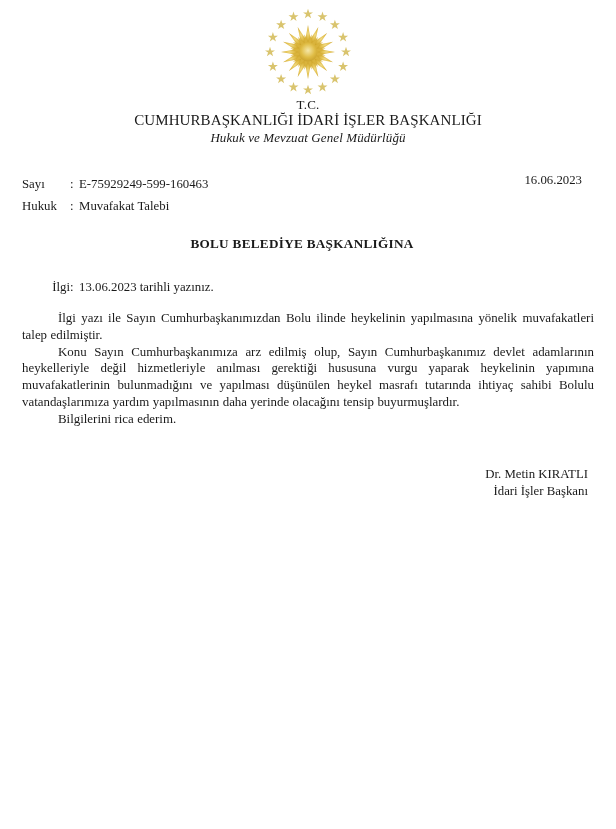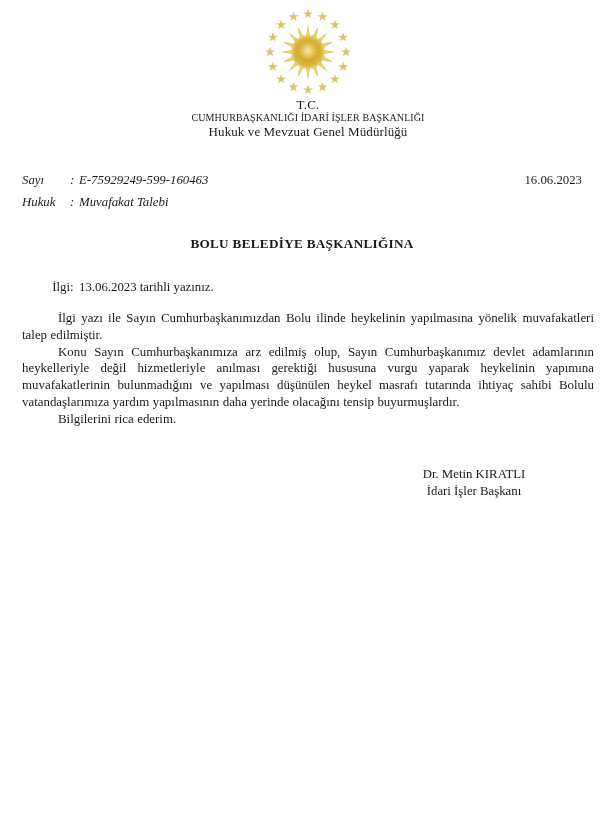--- a/index.html
+++ b/index.html
@@ -39,42 +39,42 @@
     top: 97px;
     width: 616px;
     text-align: center;
     line-height: 1.18;
   }
   .lh-tc {
     font-size: 13px;
     letter-spacing: 0.2px;
   }
   .lh-org {
-    font-size: 10px;
+    font-size: 15px;
     letter-spacing: 0.1px;
     white-space: nowrap;
   }
   .lh-dept {
     font-size: 13px;
     letter-spacing: 0.1px;
+    font-style: italic;
   }
 
   
   .refblock {
     position: absolute;
     left: 22px;
     top: 173px;
     width: 572px;
     font-size: 12.8px;
   }
   .ref-row {
     display: flex;
-    align-items: flex-start;
+    align-items: center;
     height: 22px;
-    font-style: italic;
   }
   .ref-label {
     width: 48px;
     flex: 0 0 48px;
   }
   .ref-colon {
     width: 9px;
     flex: 0 0 9px;
   }
   .ref-value {
@@ -131,21 +131,21 @@
     line-height: 1.30;
     word-spacing: 0.2px;
   }
 
   
   .signature {
     position: absolute;
     left: 360px;
     top: 466px;
     width: 228px;
-    text-align: center;
+    text-align: right;
     font-size: 12.8px;
     line-height: 1.32;
   }
   .sig-name { white-space: nowrap; }
   .sig-title { white-space: nowrap; }
 </style>
 </head>
 <body>
 
 <div class="page">

